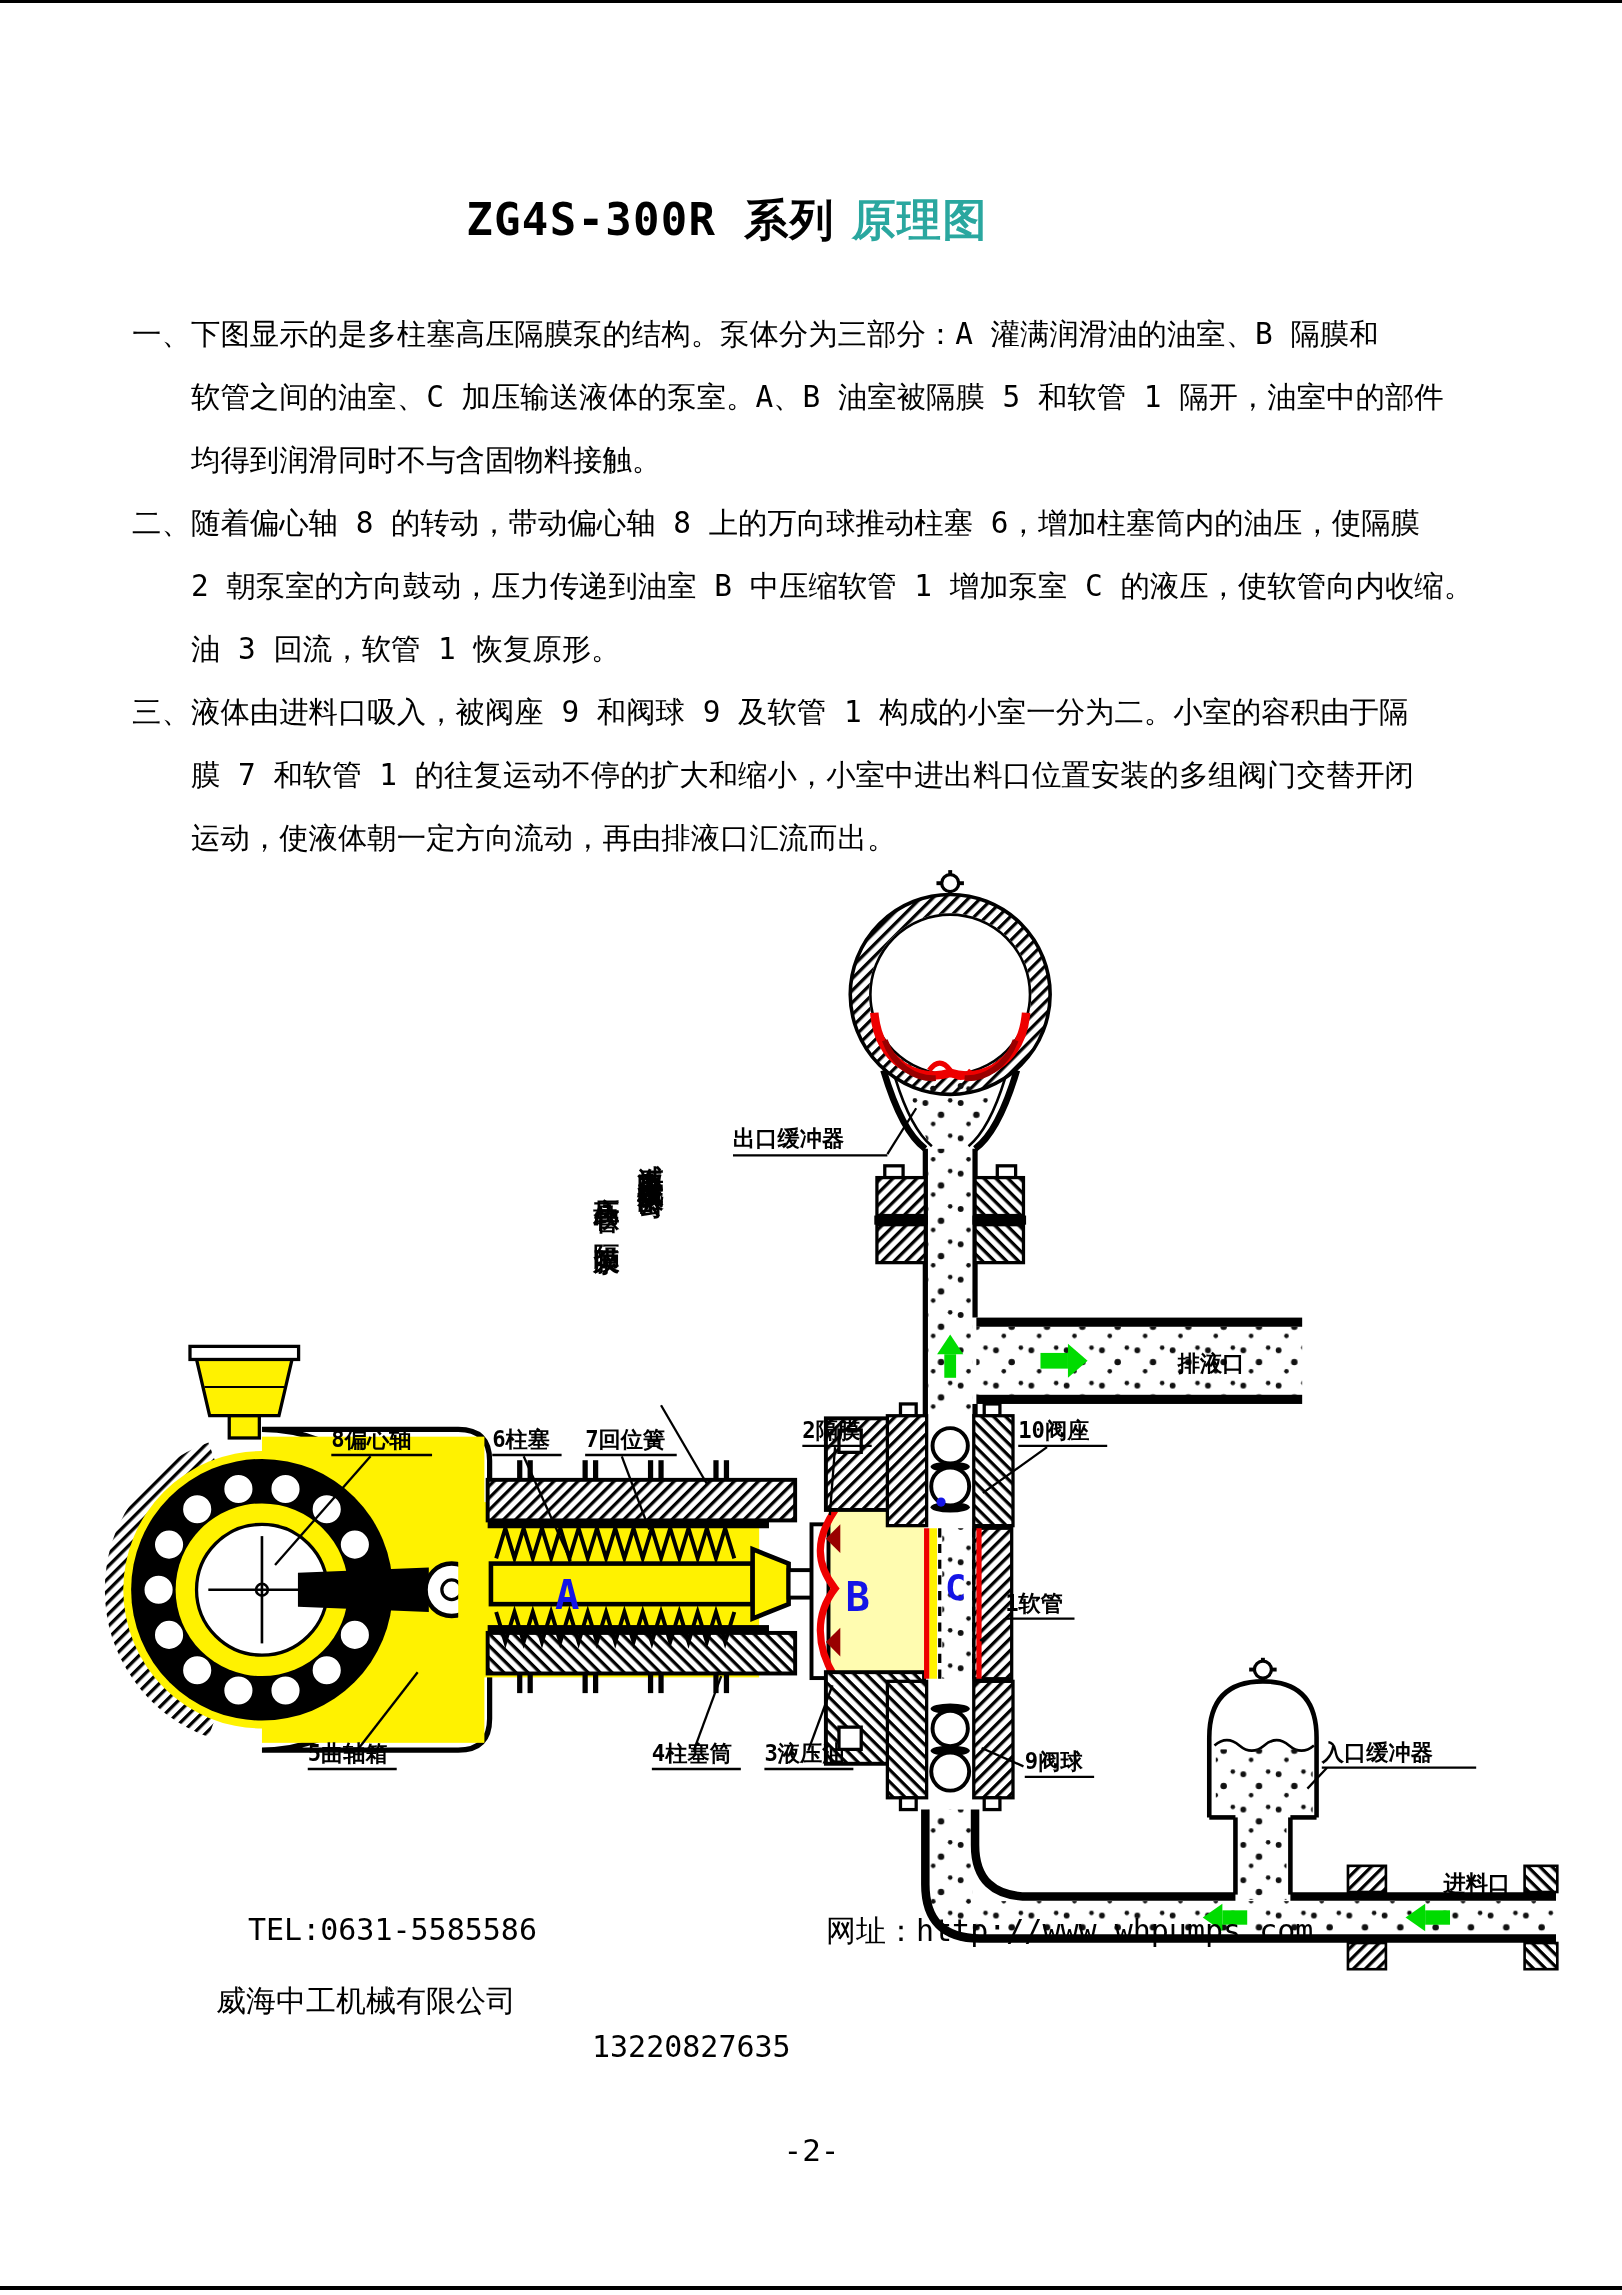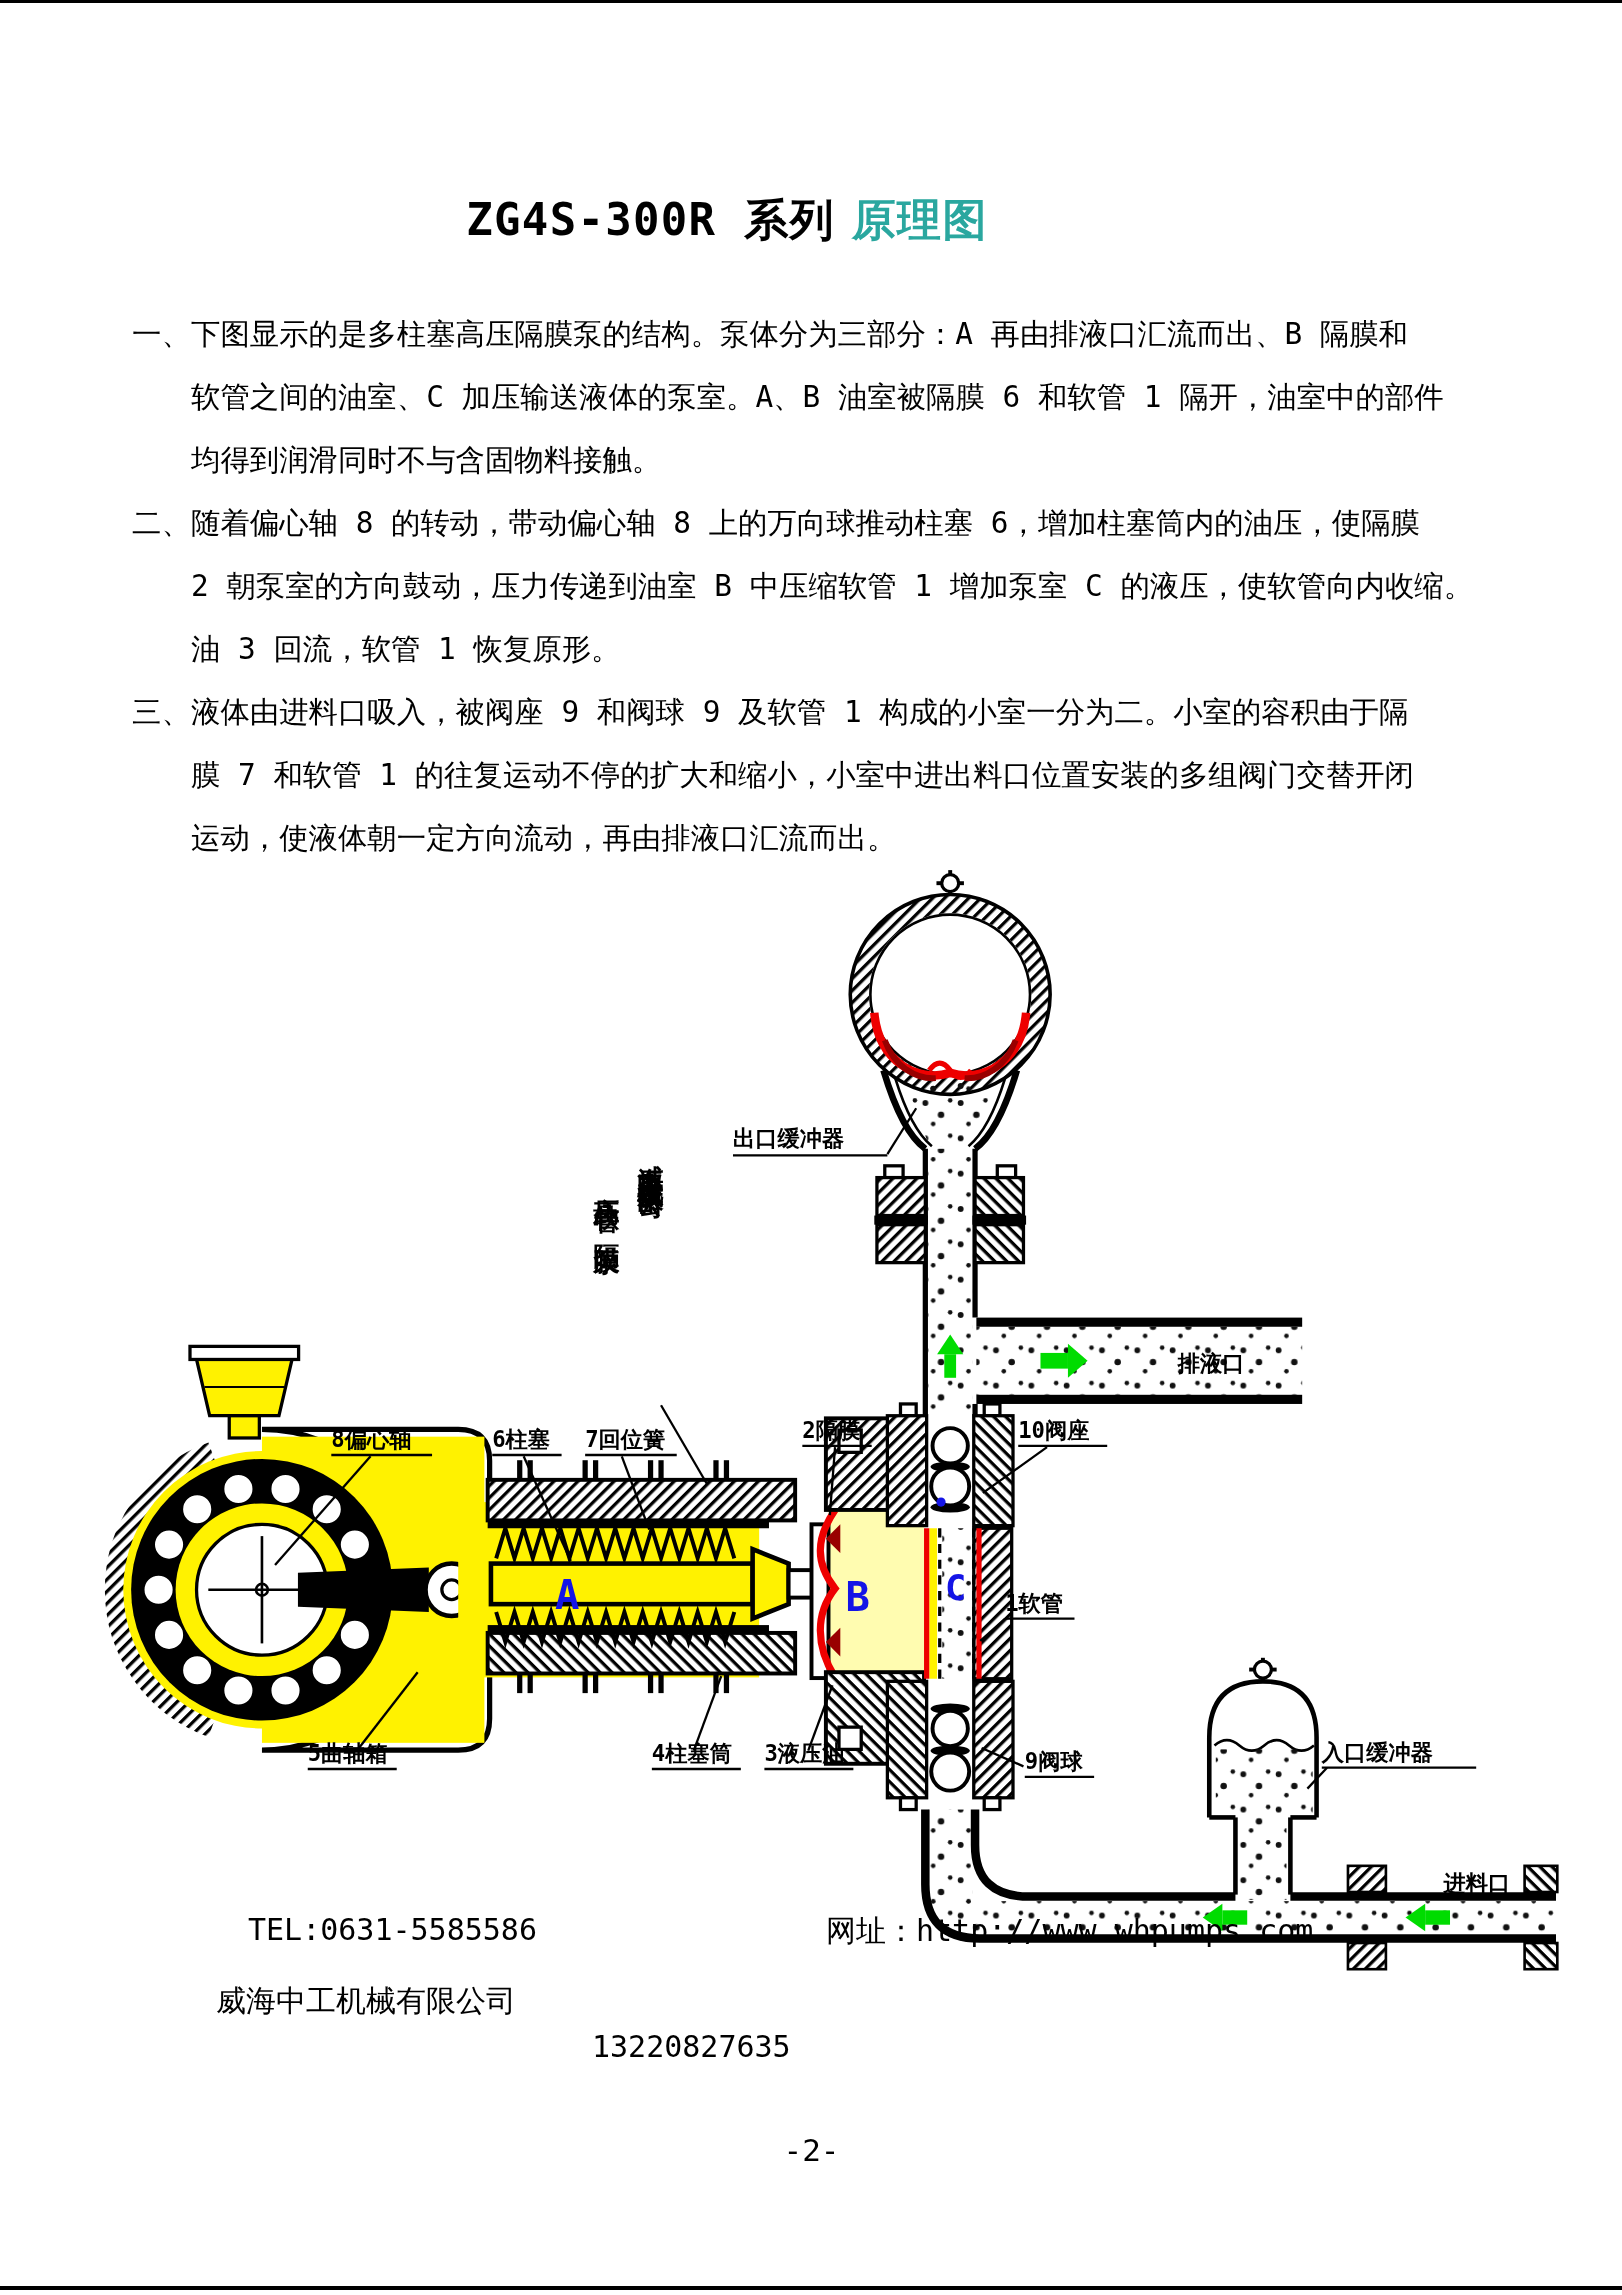--- a/index.html
+++ b/index.html
@@ -27,22 +27,22 @@
 <div class="page">
 
   <div class="edge" style="top:0;height:3.3px;"></div>
   <div class="edge" style="top:2286px;height:3.9px;"></div>
 
   <div class="title"><span>ZG4S-300R 系列</span><span class="hl">原理图</span></div>
 
   <div class="bodytext">
     <div class="para">
       <span class="marker">一、</span>
-      <div class="ln">下图显示的是多柱塞高压隔膜泵的结构。泵体分为三部分：A 再由排液口汇流而出、B 隔膜和</div>
-      <div class="ln">软管之间的油室、C 加压输送液体的泵室。A、B 油室被隔膜 6 和软管 1 隔开，油室中的部件</div>
+      <div class="ln">下图显示的是多柱塞高压隔膜泵的结构。泵体分为三部分：A 灌满润滑油的油室、B 隔膜和</div>
+      <div class="ln">软管之间的油室、C 加压输送液体的泵室。A、B 油室被隔膜 5 和软管 1 隔开，油室中的部件</div>
       <div class="ln">均得到润滑同时不与含固物料接触。</div>
     </div>
     <div class="para">
       <span class="marker">二、</span>
       <div class="ln">随着偏心轴 8 的转动，带动偏心轴 8 上的万向球推动柱塞 6，增加柱塞筒内的油压，使隔膜</div>
       <div class="ln">2 朝泵室的方向鼓动，压力传递到油室 B 中压缩软管 1 增加泵室 C 的液压，使软管向内收缩。</div>
       <div class="ln">油 3 回流，软管 1 恢复原形。</div>
     </div>
     <div class="para">
       <span class="marker">三、</span>

